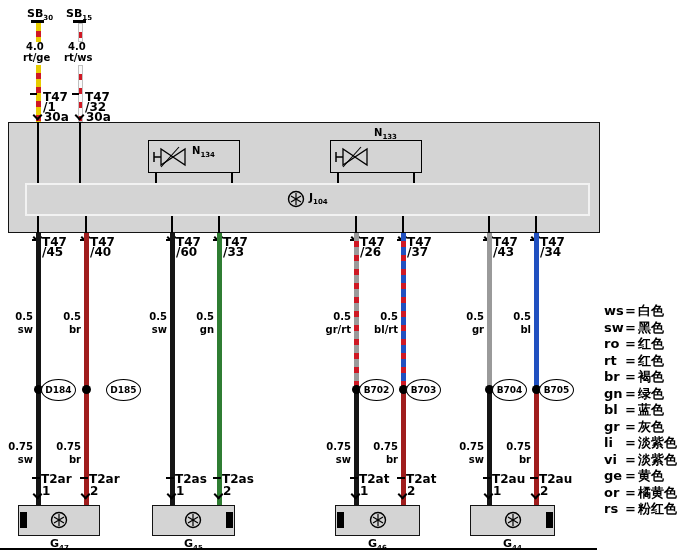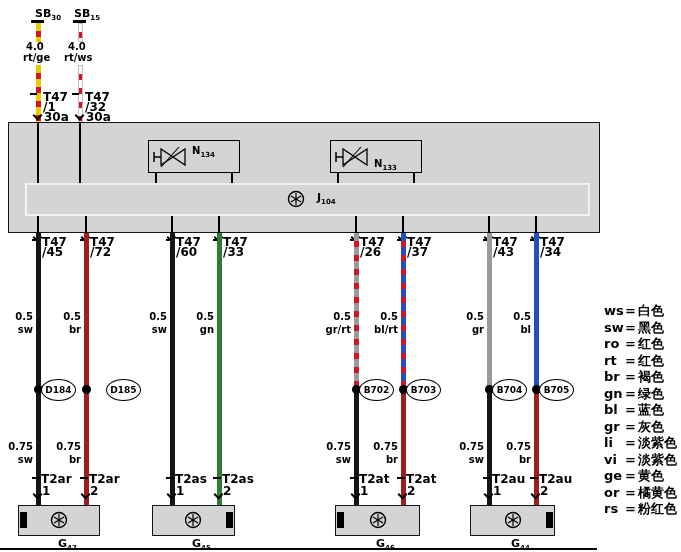--- a/index.html
+++ b/index.html
@@ -6,21 +6,21 @@
   html,body { background:#fff; }
   #diagram {
     position:relative; width:681px; height:552px; background:#ffffff;
     font-family:"DejaVu Sans","Liberation Sans",sans-serif; color:#000; overflow:hidden;
   }
   .abs  { position:absolute; }
   .wire { position:absolute; width:5px; }
   .thinwire { position:absolute; width:2px; background:#000; }
   .lbl  { position:absolute; font-size:10px; font-weight:bold; white-space:nowrap; line-height:1.05; }
   .lbl-sm { font-size:12px; }
-  .lbl-md { font-size:11px;margin-left:8px; }
+  .lbl-md { font-size:11px; }
   sub { font-size:7px; }
   .gauge { position:absolute; width:34px; text-align:right; font-size:10px; font-weight:bold; line-height:13px; }
   .chev { position:absolute; width:7px; height:7px; border-right:2px solid #000; border-bottom:2px solid #000; transform:rotate(45deg); background:transparent; }
   .tick { position:absolute; width:8px; height:2px; background:#000; }
   .dot  { position:absolute; width:9px; height:9px; border-radius:50%; background:#000; z-index:4; }
   .splice { position:absolute; width:35px; height:22px; border:1.5px solid #000; border-radius:50%;
             background:#fff; font-size:9px; font-weight:bold; display:flex; align-items:center; justify-content:center; z-index:5; }
   .graybox { position:absolute; background:#d4d4d4; border:1.5px solid #141414; }
   .junit   { position:absolute; background:#d4d4d4; border:2px solid #f2f2f2; }
   .comp    { position:absolute; background:#d4d4d4; border:1.5px solid #141414; }
@@ -59,21 +59,21 @@
   <div class="thinwire" style="left:231px;top:173px;height:10px"></div>
 
   <div class="abs" style="left:330px;top:140px;width:92px;height:33px;border:1.5px solid #000"></div>
   <svg class="abs" style="left:335px;top:146px" width="34" height="22" viewBox="0 0 34 22">
     <line x1="1" y1="6" x2="1" y2="16" stroke="#000" stroke-width="1.5"></line>
     <line x1="1" y1="11" x2="8" y2="11" stroke="#000" stroke-width="1.5"></line>
     <polygon points="8,3 8,19 20,11" fill="none" stroke="#000" stroke-width="1.3"></polygon>
     <polygon points="32,3 32,19 20,11" fill="none" stroke="#000" stroke-width="1.3"></polygon>
     <line x1="8" y1="21" x2="26" y2="1" stroke="#000" stroke-width="1.1"></line>
   </svg>
-  <div class="lbl" style="left:374px;top:159px"><span>N</span><sub>133</sub></div>
+  <div class="lbl" style="left:374px;top:128px"><span>N</span><sub>133</sub></div>
   <div class="thinwire" style="left:337px;top:173px;height:10px"></div>
   <div class="thinwire" style="left:413px;top:173px;height:10px"></div>
 
   <div class="thinwire" style="left:37px;top:122px;height:61px"></div>
   <div class="thinwire" style="left:79px;top:122px;height:61px"></div>
 
   <div class="thinwire" style="left:37px;top:216px;height:17px"></div>
   <div class="thinwire" style="left:85px;top:216px;height:17px"></div>
   <div class="thinwire" style="left:171px;top:216px;height:17px"></div>
   <div class="thinwire" style="left:218px;top:216px;height:17px"></div>
@@ -123,21 +123,21 @@
     <div>sw</div>
   </div>
   <div class="tick" style="left:32px;top:477px"></div>
   <div class="lbl lbl-sm" style="left:41px;top:473px">T2ar</div>
   <div class="lbl lbl-sm" style="left:42px;top:485px">1</div>
   <div class="chev" style="left:34px;top:491px"></div>
 
   <div class="chev" style="left:82px;top:234px"></div>
   <div class="tick" style="left:80px;top:239px"></div>
   <div class="lbl lbl-sm" style="left:90px;top:236px">T47</div>
-  <div class="lbl lbl-sm" style="left:90px;top:246px">/72</div>
+  <div class="lbl lbl-sm" style="left:90px;top:246px">/40</div>
   <div class="wire" style="left: 84px; top: 233px; height: 157px; background: rgb(160, 29, 29);"></div>
   <div class="gauge" style="left:47px;top:310px">
     <div>0.5</div>
     <div>br</div>
   </div>
   <div class="dot" style="left:82px;top:385px"></div>
   <div class="splice" style="left:106px;top:379px">D185</div>
   <div class="wire" style="left: 84px; top: 390px; height: 116px; background: rgb(160, 29, 29);"></div>
   <div class="gauge" style="left:47px;top:440px">
     <div>0.75</div>

